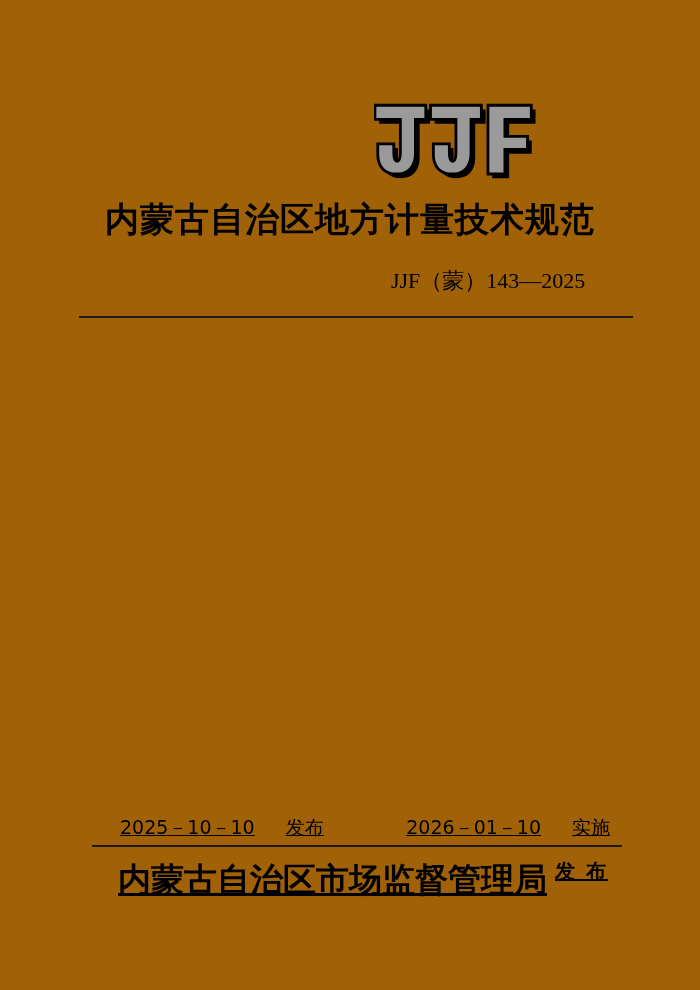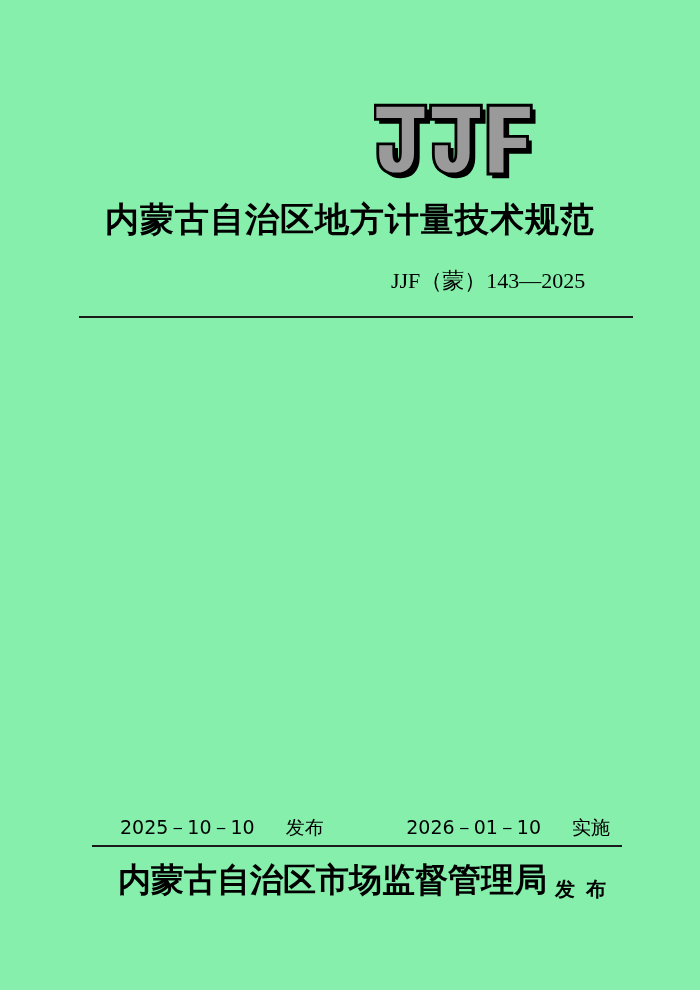--- a/index.html
+++ b/index.html
@@ -4,21 +4,21 @@
 <style>
   html, body {
     margin: 0;
     padding: 0;
     background: #ffffff;
   }
   .page {
     position: relative;
     width: 700px;
     height: 990px;
-    background: #86efac;
+    background: #a16207;
     overflow: hidden;
     font-family: "Liberation Serif", serif;
     color: #000000;
   }
 
   
   .logo {
     position: absolute;
     left: 374px;
     top: 103px;
@@ -97,32 +97,33 @@
     top: 815px;
     left: 120px;
     width: 490px;
     display: flex;
     justify-content: space-between;
     align-items: baseline;
     font-family: "DejaVu Sans", sans-serif;
     font-size: 19px;
     white-space: nowrap;
   }
-  .date-group { display: flex; align-items: baseline; }
+  .date-group { display: flex; align-items: baseline; text-decoration: underline; }
   .date-label { margin-left: 31px; }
 
   
   .publisher-row {
     position: absolute;
     top: 858px;
     left: 118px;
     width: 500px;
     display: flex;
-    align-items: flex-end;
+    align-items: flex-start;
     white-space: nowrap;
+    text-decoration: underline;
   }
   .publisher-name {
     font-family: "Liberation Serif", serif;
     font-weight: bold;
     font-size: 33px;
     letter-spacing: 0px;
   }
   .publisher-action {
     font-family: "DejaVu Sans", sans-serif;
     font-weight: bold;

